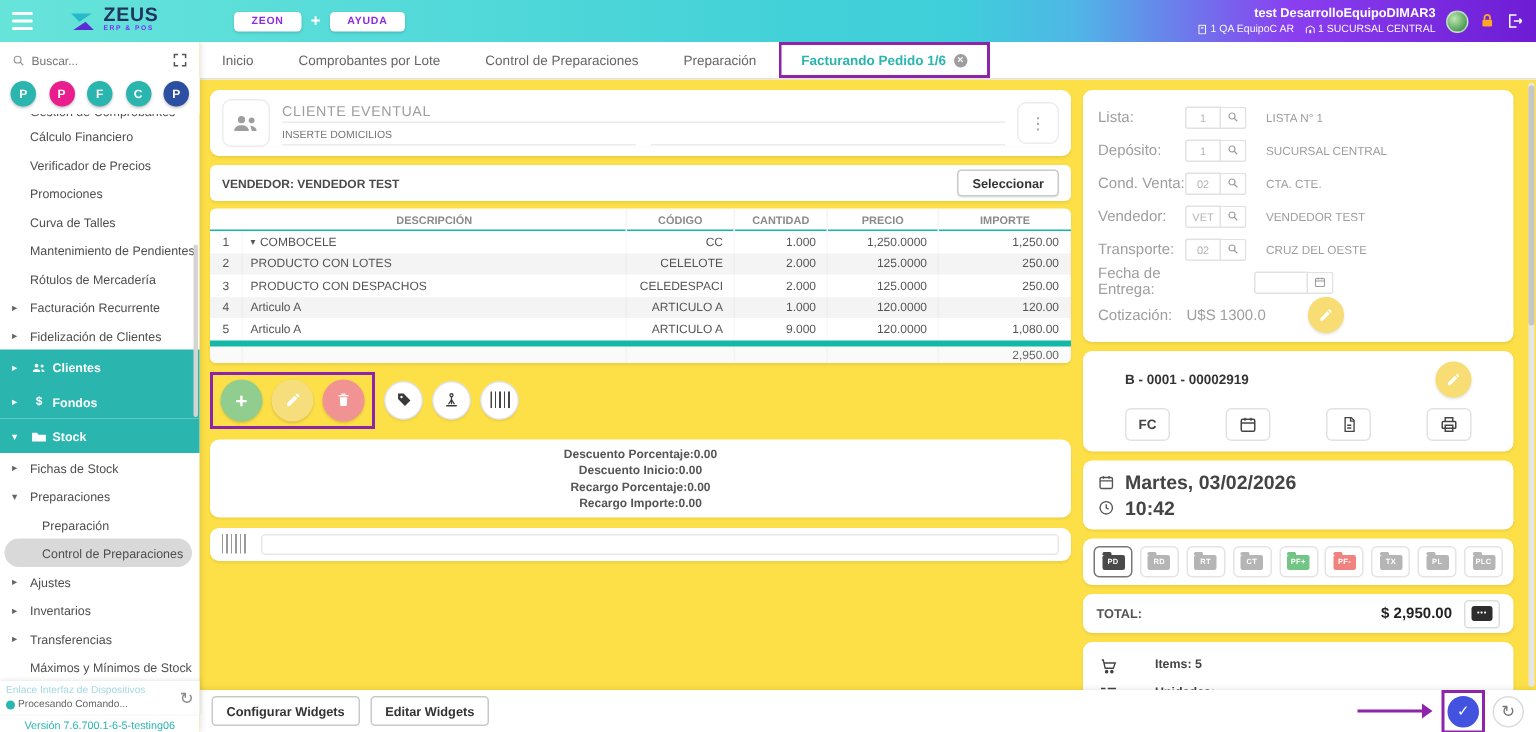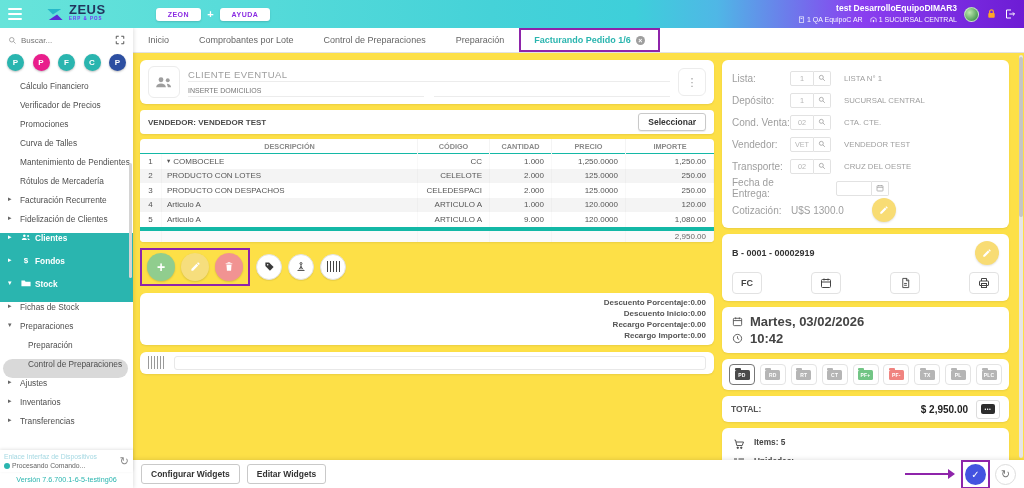--- a/index.html
+++ b/index.html
@@ -40,21 +40,21 @@
   
   .sidebar{position:absolute;left:0;top:28px;bottom:0;width:133px;background:#fff;z-index:6;
     box-shadow:1px 0 4px rgba(0,0,0,.12);display:flex;flex-direction:column}
   .side-search{height:24px;display:flex;align-items:center;padding:0 8px;gap:4px;flex:none}
   .side-search input{flex:1;border:none;outline:none;font-size:8px;color:#888;min-width:0;background:transparent}
   .avatars{position:relative;z-index:2;background:#fff;display:flex;justify-content:space-between;
     padding:2px 7px 5px;flex:none}
   .fav{width:17px;height:17px;border-radius:50%;color:#fff;font-size:8px;font-weight:bold;
     display:flex;align-items:center;justify-content:center;box-shadow:0 1px 2px rgba(0,0,0,.25);cursor:pointer}
   .menu{position:relative;z-index:1;margin-top:-10px;flex:none}
-  .mi{display:flex;align-items:flex-start;height:19px;padding-left:8px;gap:3px;font-size:8.3px;
+  .mi{display:flex;align-items:center;height:19px;padding-left:8px;gap:3px;font-size:8.3px;
     color:#4e4e4e;cursor:pointer;white-space:nowrap}
   .mi .caret{width:9px;flex:none;font-size:7px;color:#666;font-family:"DejaVu Sans",sans-serif}
   .mi .s-icon{width:12px;flex:none;display:flex;justify-content:center;align-items:center;font-size:8px;font-weight:bold}
   .mi.section{background:var(--teal);color:#fff;height:23px;font-weight:bold}
   .mi.section .caret{color:#fff}
   .mi.child{padding-left:16px}
   .mi.child .caret{visibility:hidden}
   .mi.selected{background:#d9d9d9;margin:0 5px 0 3px;border-radius:10px;padding-left:13px}
   .mi.clipped{height:15px;overflow:hidden}
   .s-scroll{position:absolute;right:1px;top:135px;height:115px;width:3px;background:#d4d4d4;border-radius:2px;z-index:3}
@@ -117,21 +117,21 @@
     justify-content:center;color:#fff;cursor:pointer;box-shadow:0 1px 2px rgba(0,0,0,.15)}
   .circle-lg.add{background:var(--green);font-size:14px;font-weight:bold}
   .circle-lg.edit{background:var(--yellow)}
   .circle-lg.del{background:var(--red)}
   .circle-sm{width:26px;height:26px;border-radius:50%;background:#fff;border:1px solid #e2e2e2;
     display:flex;align-items:center;justify-content:center;color:#444;cursor:pointer;box-shadow:0 1px 1px rgba(0,0,0,.08)}
   .barcode-glyph{width:13px;height:11px;background:repeating-linear-gradient(90deg,#444 0 1px,transparent 1px 3px)}
 
   
   .adjust-card{margin-top:7px;padding:4px 8px}
-  .adj-row{display:flex;justify-content:flex-end;font-size:8px;font-weight:bold;color:#555;line-height:11px}
+  .adj-row{display:flex;justify-content:center;font-size:8px;font-weight:bold;color:#555;line-height:11px}
 
   
   .bc-card{margin-top:7px;height:22px;display:flex;align-items:center;gap:8px;padding:0 8px}
   .bc-icon{width:18px;height:13px;background:repeating-linear-gradient(90deg,#9a9a9a 0 1px,transparent 1px 3px);flex:none}
   .bc-card input{flex:1;height:14px;border:1px solid #e8e8e8;border-radius:3px;outline:none;font-size:8px;color:#777;padding:0 4px}
 
   
   .params-card{padding:7px 10px;margin-bottom:6px}
   .p-row{height:22px;display:flex;align-items:center}
   .p-label{width:58px;flex:none;font-size:10px;color:#9e9e9e}
@@ -141,21 +141,21 @@
   .lookup-btn{width:17px;height:15px;border:1px solid #e2e2e2;border-left:none;border-radius:0 2px 2px 0;
     background:#fff;display:flex;align-items:center;justify-content:center;color:#9e9e9e;cursor:pointer}
   .p-value{margin-left:13px;font-size:7.8px;color:#9e9e9e;white-space:nowrap;overflow:hidden}
   .date-spacer{width:46px;flex:none}
   .date-input{width:36px;height:15px;border:1px solid #e2e2e2;border-radius:2px 0 0 2px}
   .quote-value{margin-left:1px;font-size:10px;color:#9e9e9e}
   .pencil-btn{width:24px;height:24px;border-radius:50%;background:#f8dc74;border:none;display:flex;
     align-items:center;justify-content:center;color:#fff;cursor:pointer;box-shadow:0 1px 2px rgba(0,0,0,.12)}
   .quote-row .pencil-btn{margin-left:28px}
 
-  .doc-card{padding:7px 10px;margin-bottom:6px}
+  .doc-card{padding:7px 28px;margin-bottom:6px}
   .doc-head{display:flex;align-items:center;justify-content:space-between}
   .doc-number{font-size:9px;font-weight:bold;color:#333}
   .doc-btns{display:flex;justify-content:space-between;margin-top:7px}
   .doc-btn{width:30px;height:22px;border:1px solid #e2e2e2;border-radius:4px;background:#fff;color:#444;
     font-size:9px;font-weight:bold;display:flex;align-items:center;justify-content:center;cursor:pointer}
 
   .dt-card{padding:6px 10px;margin-bottom:6px}
   .dt-row{height:17px;display:flex;align-items:center;gap:7px;font-size:13px;font-weight:bold;color:#444}
   .dt-row .ic{color:#555;display:flex;align-items:center}
 
@@ -171,21 +171,21 @@
 
   .total-card{height:26px;display:flex;align-items:center;padding:0 9px;margin-bottom:6px}
   .total-label{font-size:8.5px;font-weight:bold;color:#555}
   .total-value{margin-left:auto;font-size:10px;font-weight:bold;color:#222}
   .pay-btn{margin-left:8px;width:24px;height:19px;border:1px solid #ddd;border-radius:3px;background:#fff;
     display:flex;align-items:center;justify-content:center;cursor:pointer}
   .card-chip{width:14px;height:10px;border-radius:2px;background:#2d2d2d;color:#fff;font-size:5px;
     display:flex;align-items:center;justify-content:center;letter-spacing:.5px}
 
   .sum-card{padding:6px 10px}
-  .sum-row{display:flex;align-items:flex-start;gap:8px;padding:3px 0;font-size:8.3px;font-weight:bold;color:#444}
+  .sum-row{display:flex;align-items:flex-start;gap:24px;padding:3px 0;font-size:8.3px;font-weight:bold;color:#444}
   .sum-ic{width:14px;display:flex;justify-content:center;color:#444;flex:none;margin-top:1px}
   .units-lines{line-height:10px}
 
   
   .footerbar{position:absolute;left:133px;right:0;bottom:0;height:28px;background:#fff;z-index:5;
     box-shadow:0 -1px 4px rgba(0,0,0,.1);display:flex;align-items:center;padding:0 8px;gap:7px}
   .widget-btn{background:#fff;border:1px solid #c9c9c9;border-radius:3px;font-size:8.5px;font-weight:bold;
     color:#333;padding:4px 9px;cursor:pointer}
   .footer-right{margin-left:auto;display:flex;align-items:center;gap:5px}
   .annot-arrow{position:relative;width:44px;height:2px;background:var(--annot);margin-right:7px}
@@ -435,20 +435,25 @@
 
           <span>Inventarios</span>
         </div>
 
         <div class="mi">
           <span class="caret">▸</span>
 
           <span>Transferencias</span>
         </div>
 
+        <div class="mi">
+          <span class="caret" style="visibility: hidden;"></span>
+
+          <span>Máximos y Mínimos de Stock</span>
+        </div>
       </div>
     <div class="s-scroll"></div>
     <div class="device">
       <div class="device-lines">
         <div class="device-title">Enlace Interfaz de Dispositivos</div>
         <div class="device-status">
           <span class="dot-ico"></span>
           <span>Procesando Comando...</span>
         </div>
       </div>

